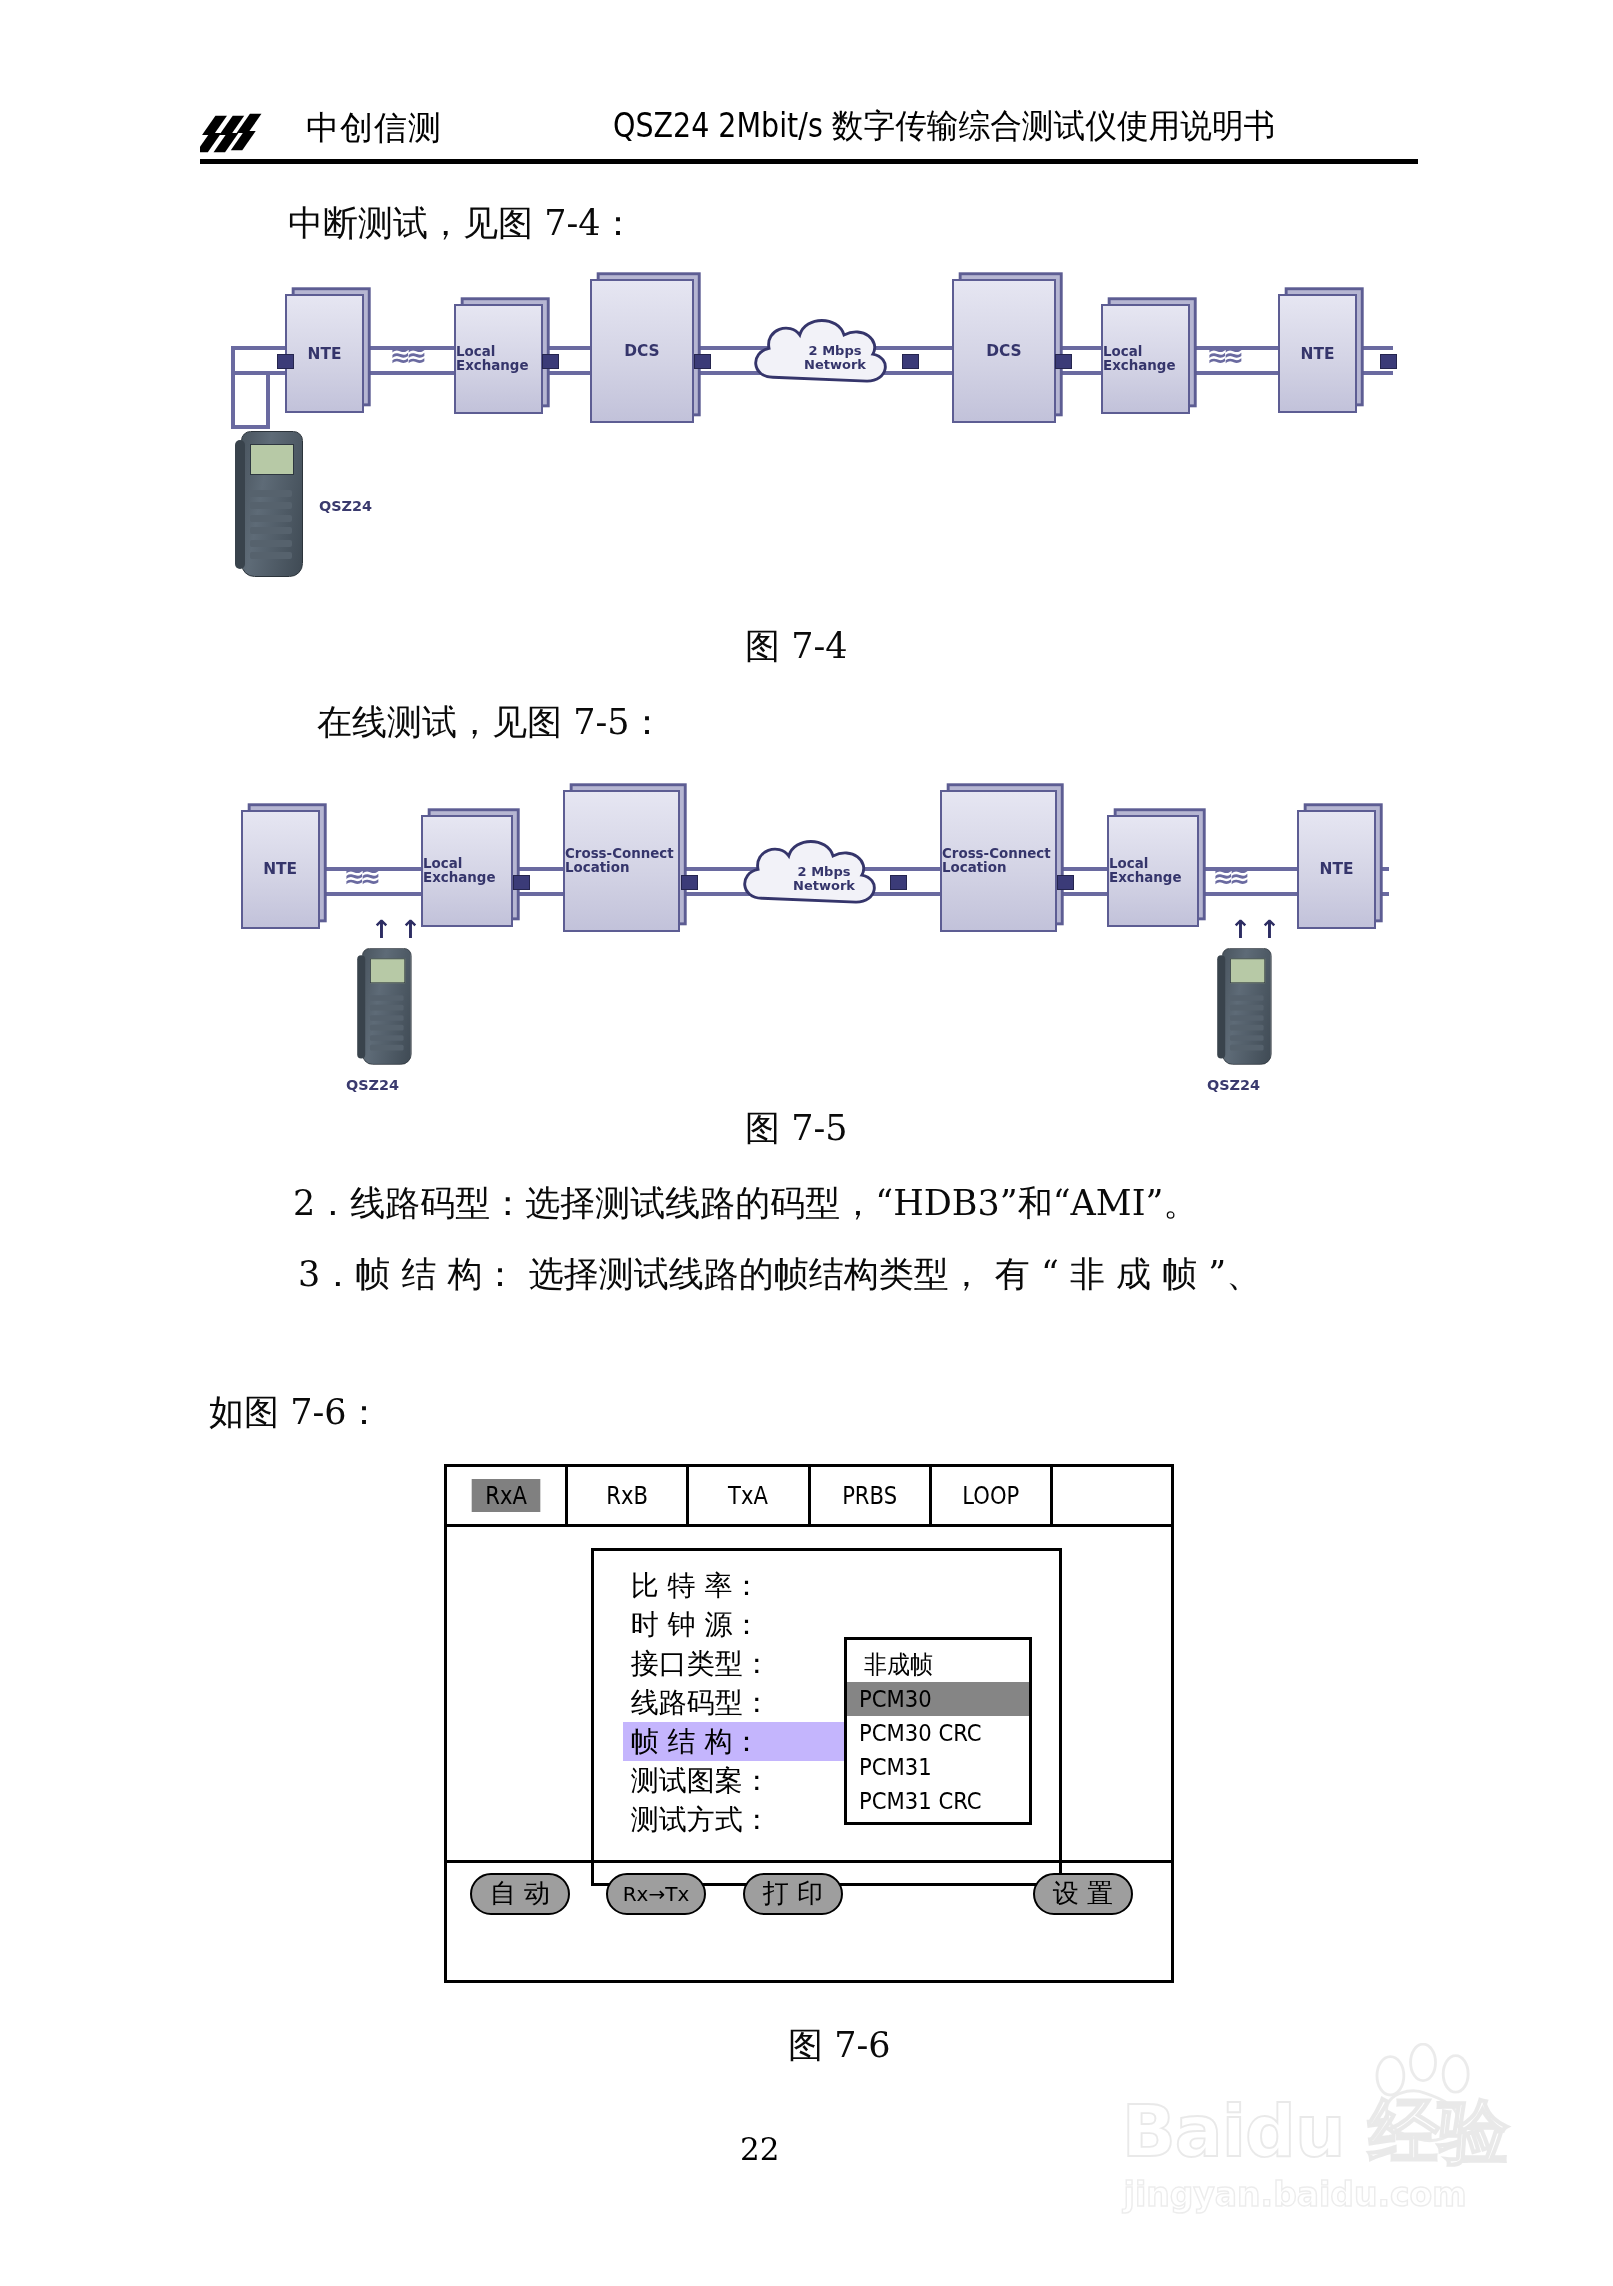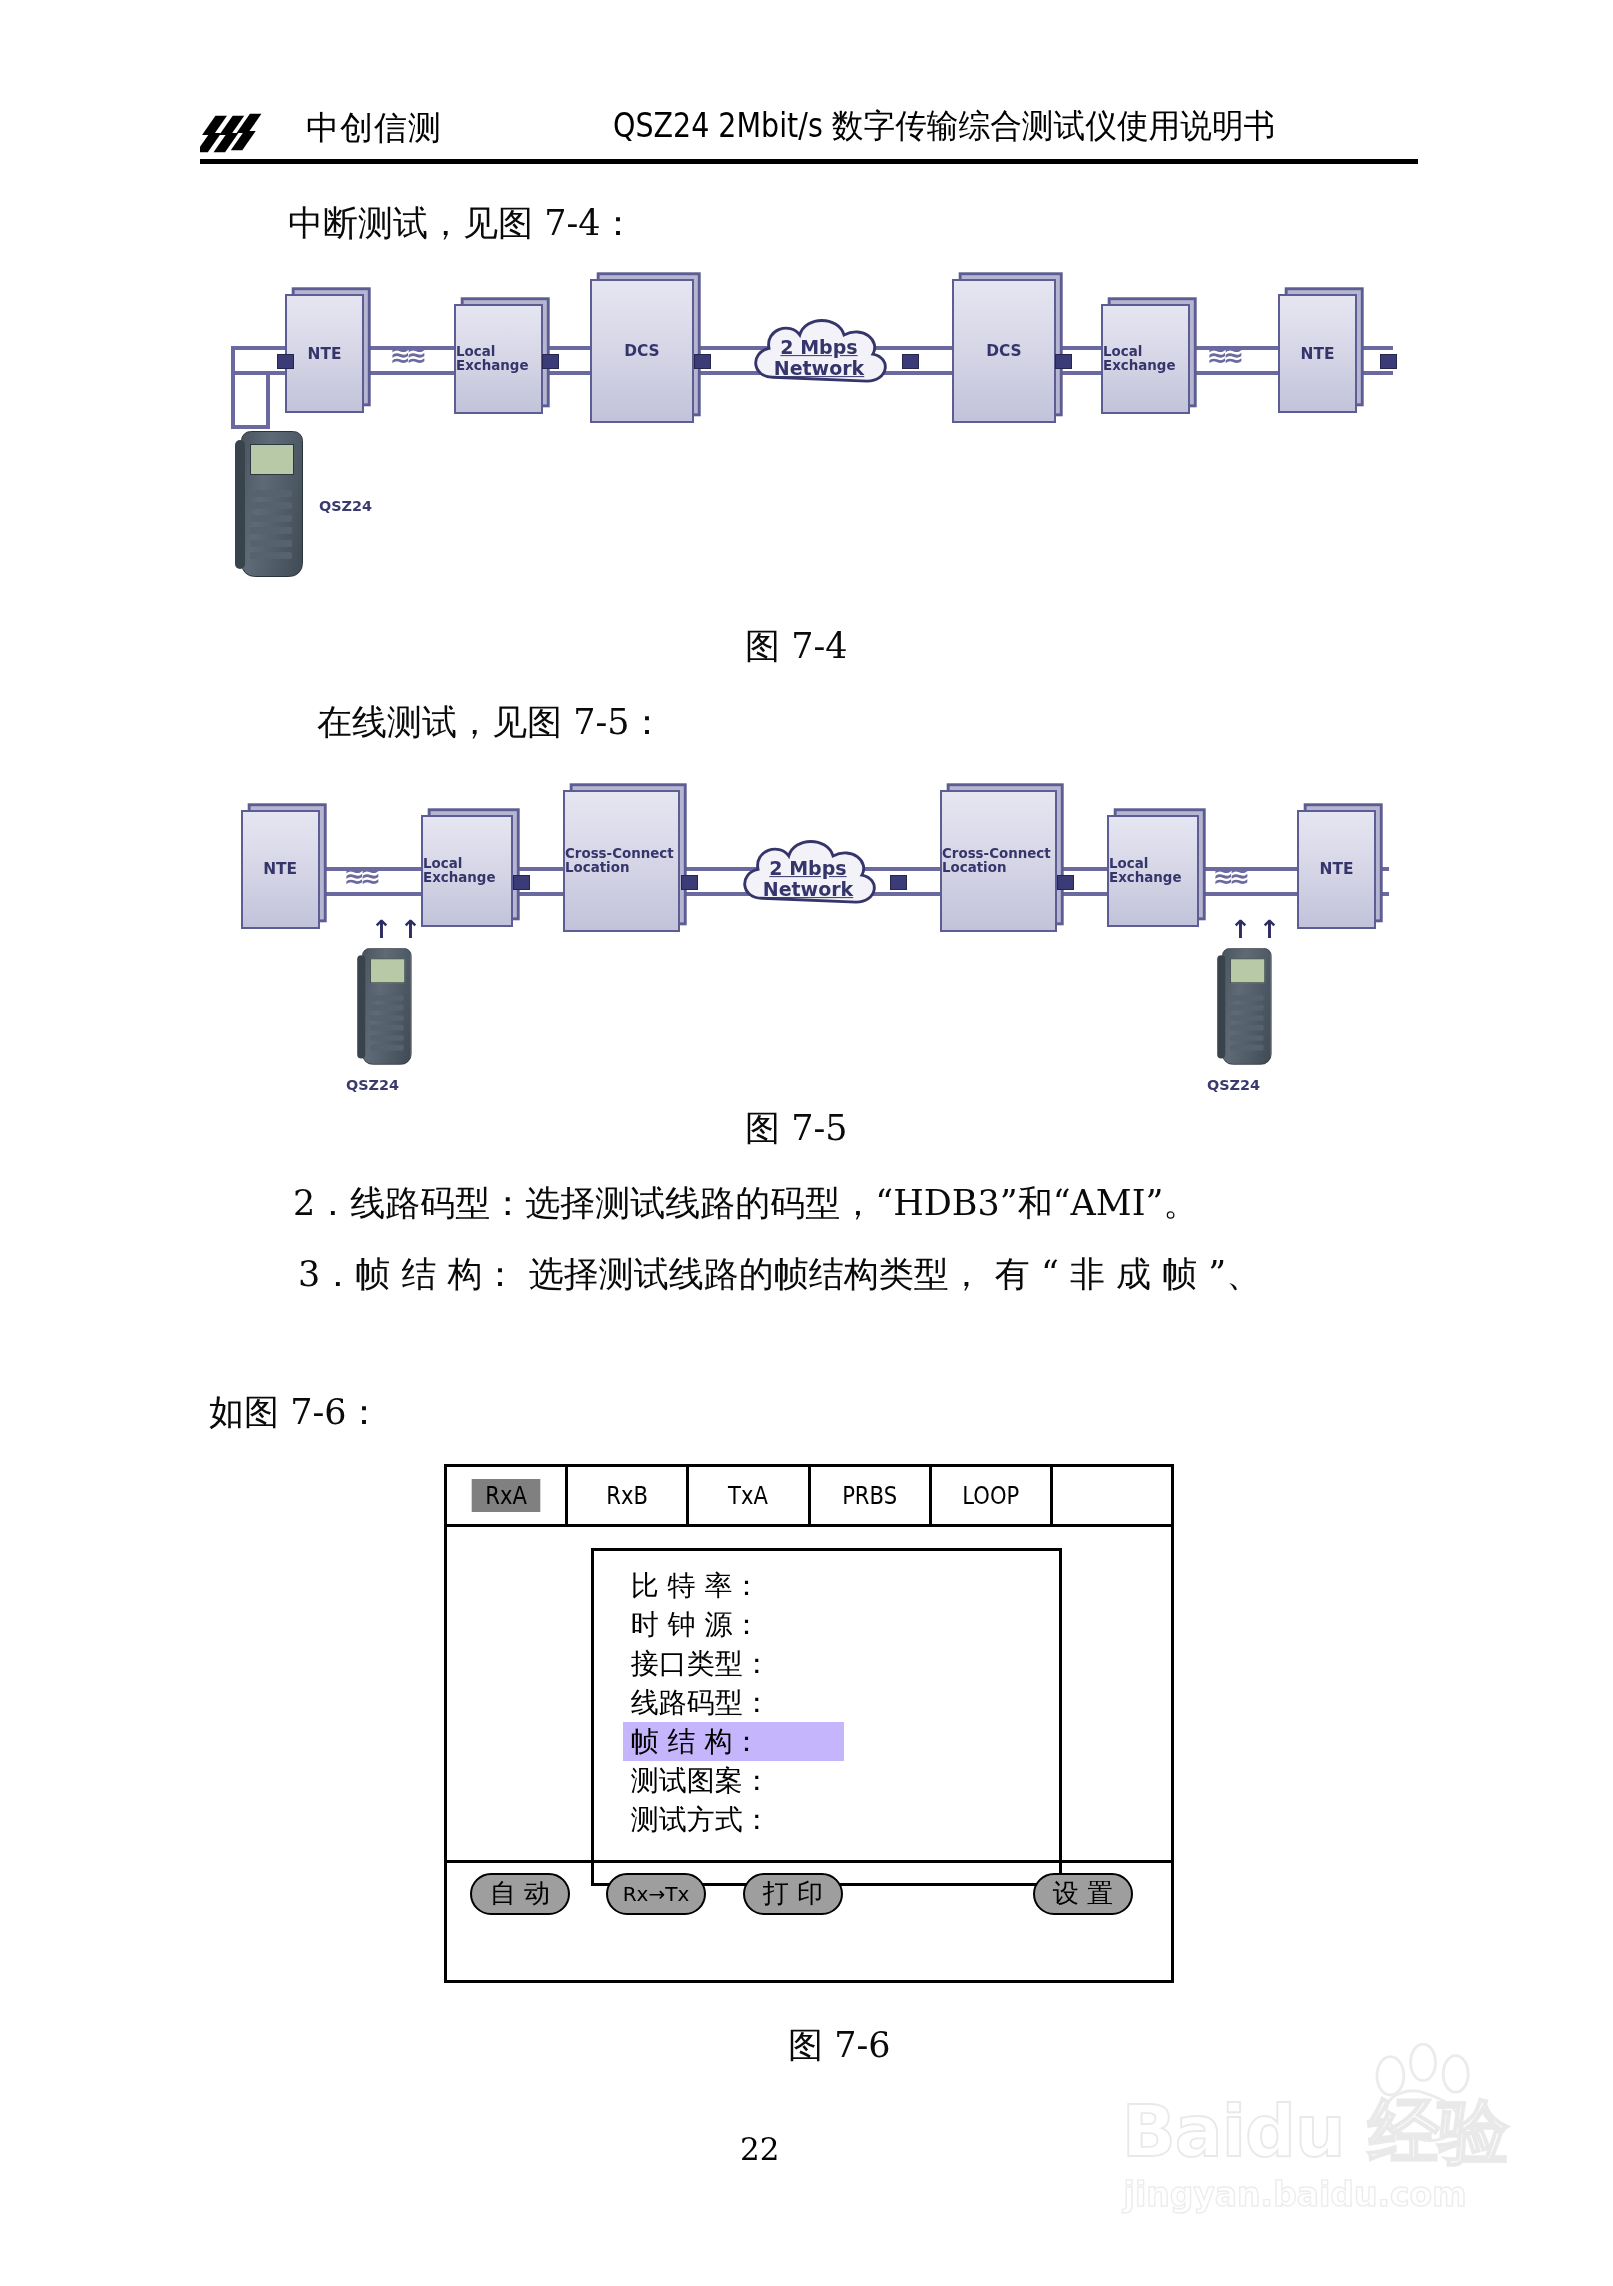--- a/index.html
+++ b/index.html
@@ -81,23 +81,23 @@
   }
   .nlabel{display:block;}
 
   .cloud{
     position:absolute;
     color:#35356b;font-family:"DejaVu Sans", sans-serif;font-weight:bold;
     text-align:center;
   }
   .cloud svg{position:absolute;left:0;top:0;}
   .cloud .ctext{
-    position:absolute;left:0;top:50%;width:100%;
+    position:absolute;left:16px;top:50%;width:100%;
     transform:translateY(-50%);
-    font-size:19px;line-height:1.1;text-decoration:underline;
+    font-size:13px;line-height:1.1;
   }
 
   .wire{position:absolute;background:#6a6aa0;}
   .wire-h{height:3.8px;}
   .wire-v{width:3.8px;}
   .conn{
     position:absolute;width:15.4px;height:12.5px;
     background:#3b3b78;border:1px solid #25254e;
   }
   .zig{
@@ -448,20 +448,37 @@
             <span class="sp">帧 结 构：</span>
           </div>
           <div class="menu-item">
             <span class="sp">测试图案：</span>
           </div>
           <div class="menu-item">
             <span class="sp">测试方式：</span>
           </div>
         </div>
 
+        <div class="dropdown">
+          <div class="dd-item cn">
+            <span>非成帧</span>
+          </div>
+          <div class="dd-item sel">
+            <span>PCM30</span>
+          </div>
+          <div class="dd-item">
+            <span>PCM30  CRC</span>
+          </div>
+          <div class="dd-item">
+            <span>PCM31</span>
+          </div>
+          <div class="dd-item">
+            <span>PCM31  CRC</span>
+          </div>
+        </div>
 
       </div>
 
       <div class="lcd-foot">
         <div class="sbtn b1">
           <span>自 动</span>
         </div>
         <div class="sbtn b2 latin">
           <span>Rx→Tx</span>
         </div>

